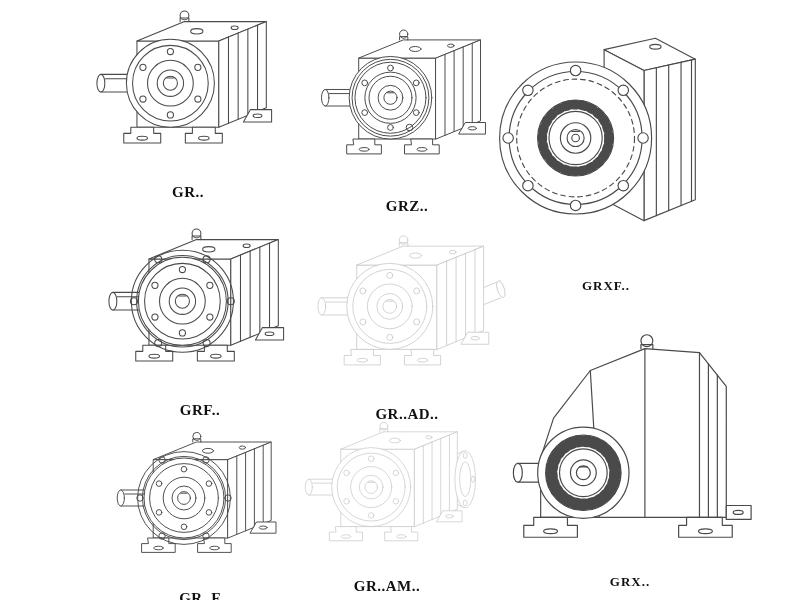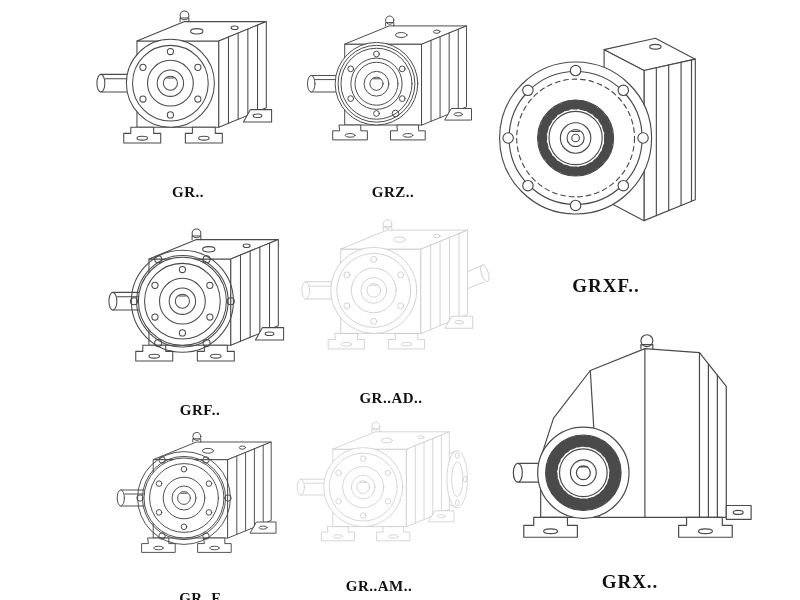--- a/index.html
+++ b/index.html
@@ -2,21 +2,21 @@
 <html style="--ink: #4a4a4a; --phantom: #c6c6c6; --paper: #ffffff; --label: #111111;"><head>
 <meta charset="utf-8">
 <style>
   html,body{margin:0;padding:0;background:#fff;}
   .canvas{position:relative;width:800px;height:600px;background:var(--paper,#ffffff);
           font-family:"Liberation Serif",serif;overflow:hidden;}
   .cell{position:absolute;display:flex;flex-direction:column;align-items:center;justify-content:flex-end;}
   .cell svg{display:block;width:100%;height:calc(100% - 26px);}
   .caption{height:24px;line-height:24px;font-weight:700;color:var(--label,#111);
            font-size:15px;letter-spacing:.5px;text-align:center;white-space:nowrap;}
-  .caption.big{font-size:19px;letter-spacing:1px;}
+  .caption.big{font-size:13px;letter-spacing:1px;}
   .ink-use{stroke:var(--ink,#4a4a4a);fill:var(--paper,#fff);stroke-width:1.2;
            stroke-linejoin:round;stroke-linecap:round;}
   .phantom-use{stroke:var(--phantom,#c6c6c6);fill:var(--paper,#fff);stroke-width:0.9;
            stroke-linejoin:round;stroke-linecap:round;}
   .ink-extra{stroke:var(--ink,#4a4a4a);fill:none;stroke-width:1.2;stroke-linejoin:round;}
   .phantom-extra{stroke:var(--phantom,#c6c6c6);fill:var(--paper,#fff);stroke-width:0.9;stroke-linejoin:round;}
 </style>
 </head>
 <body>
 
@@ -137,21 +137,21 @@
 
 <div class="canvas">
 
   <figure class="cell" style="left:82px;top:2px;width:212px;height:202px;margin:0">
     <svg viewBox="0 0 230 200">
       <use href="#gbx-foot" class="ink-use"></use>
     </svg>
     <figcaption class="caption">GR..</figcaption>
   </figure>
 
-  <figure class="cell" style="left:298px;top:2px;width:190px;height:202px;margin:0">
+  <figure class="cell" style="left:298px;top:2px;width:190px;height:202px;margin:14px">
     <svg viewBox="0 0 230 200">
       <use href="#gbx-foot" class="ink-use"></use>
       <g class="ink-extra">
         <circle cx="95" cy="90" r="46.5"></circle>
         <circle cx="95" cy="90" r="31"></circle>
         <circle cx="118" cy="126" r="4"></circle>
       </g>
     </svg>
     <figcaption class="caption">GRZ..</figcaption>
   </figure>
@@ -173,21 +173,21 @@
         <circle cx="122.5" cy="137.6" r="4"></circle>
         <circle cx="67.5" cy="137.6" r="4"></circle>
         <circle cx="40" cy="90" r="4"></circle>
         <circle cx="67.5" cy="42.4" r="4"></circle>
         <circle cx="122.5" cy="42.4" r="4"></circle>
       </g>
     </svg>
     <figcaption class="caption">GRF..</figcaption>
   </figure>
 
-  <figure class="cell" style="left:292px;top:210px;width:198px;height:200px;margin:0">
+  <figure class="cell" style="left:292px;top:210px;width:198px;height:200px;margin:16px">
     <svg viewBox="0 0 230 200">
       <use href="#gbx-foot" class="phantom-use"></use>
       <g class="phantom-extra">
         <line x1="204" y1="68" x2="224" y2="60"></line>
         <line x1="204" y1="88" x2="224" y2="80"></line>
         <ellipse cx="224" cy="70" rx="4" ry="10" transform="rotate(-18 224 70)"></ellipse>
       </g>
     </svg>
     <figcaption class="caption">GR..AD..</figcaption>
   </figure>
@@ -202,21 +202,21 @@
         <circle cx="122.5" cy="137.6" r="4"></circle>
         <circle cx="67.5" cy="137.6" r="4"></circle>
         <circle cx="40" cy="90" r="4"></circle>
         <circle cx="67.5" cy="42.4" r="4"></circle>
         <circle cx="122.5" cy="42.4" r="4"></circle>
       </g>
     </svg>
     <figcaption class="caption">GR..F</figcaption>
   </figure>
 
-  <figure class="cell" style="left:280px;top:414px;width:198px;height:184px;margin:0">
+  <figure class="cell" style="left:288px;top:414px;width:198px;height:184px;margin:0">
     <svg viewBox="0 0 230 200">
       <use href="#gbx-foot" class="phantom-use"></use>
       <g class="phantom-extra">
         <line x1="204" y1="48" x2="213" y2="44"></line>
         <line x1="204" y1="112" x2="213" y2="116"></line>
         <ellipse cx="214" cy="80" rx="13" ry="36"></ellipse>
         <ellipse cx="214" cy="80" rx="7" ry="22"></ellipse>
         <ellipse cx="214" cy="50" rx="2.5" ry="3.5"></ellipse>
         <ellipse cx="214" cy="110" rx="2.5" ry="3.5"></ellipse>
         <ellipse cx="224" cy="80" rx="2" ry="4"></ellipse>

